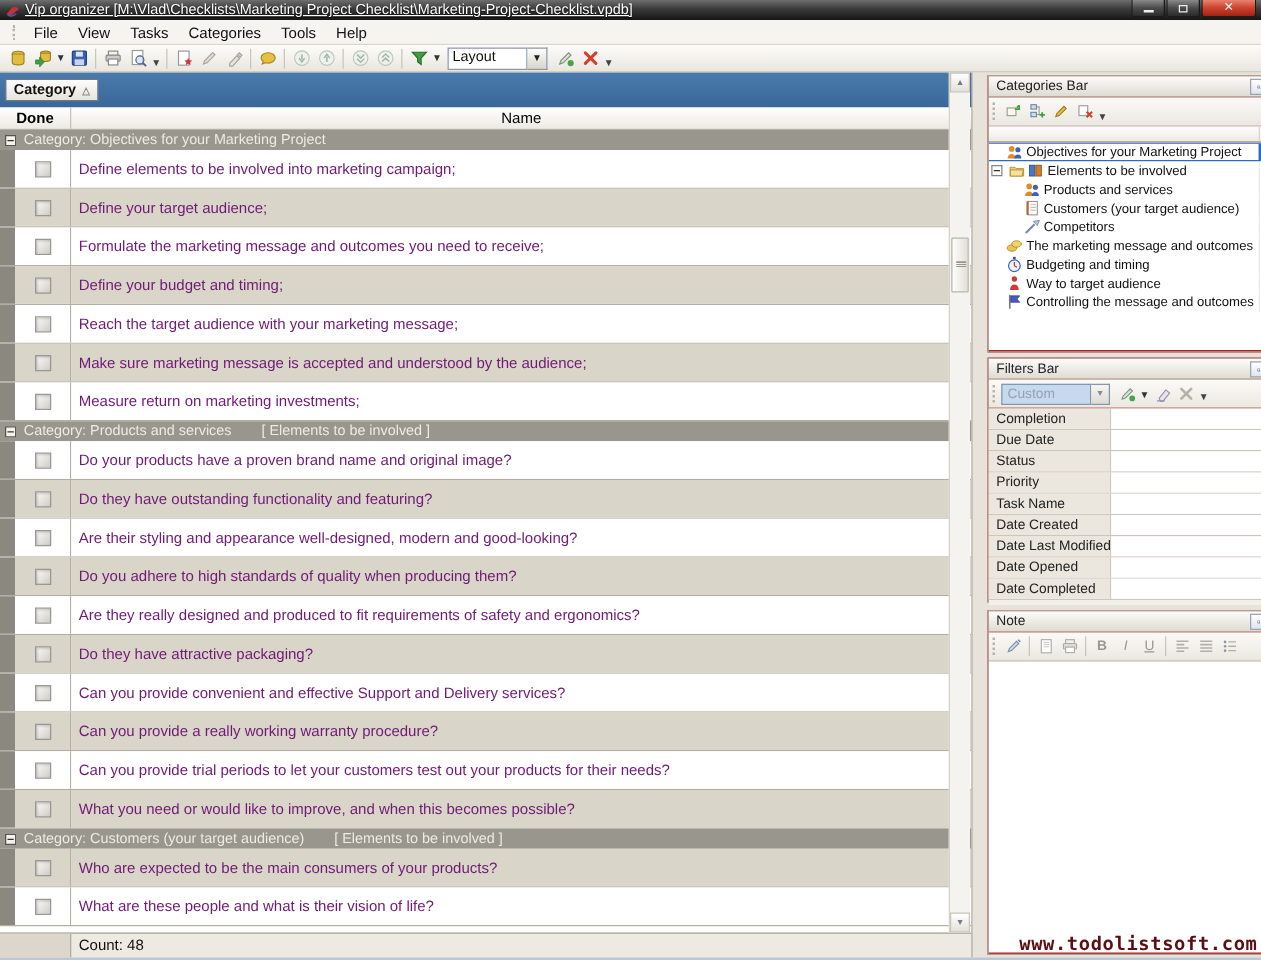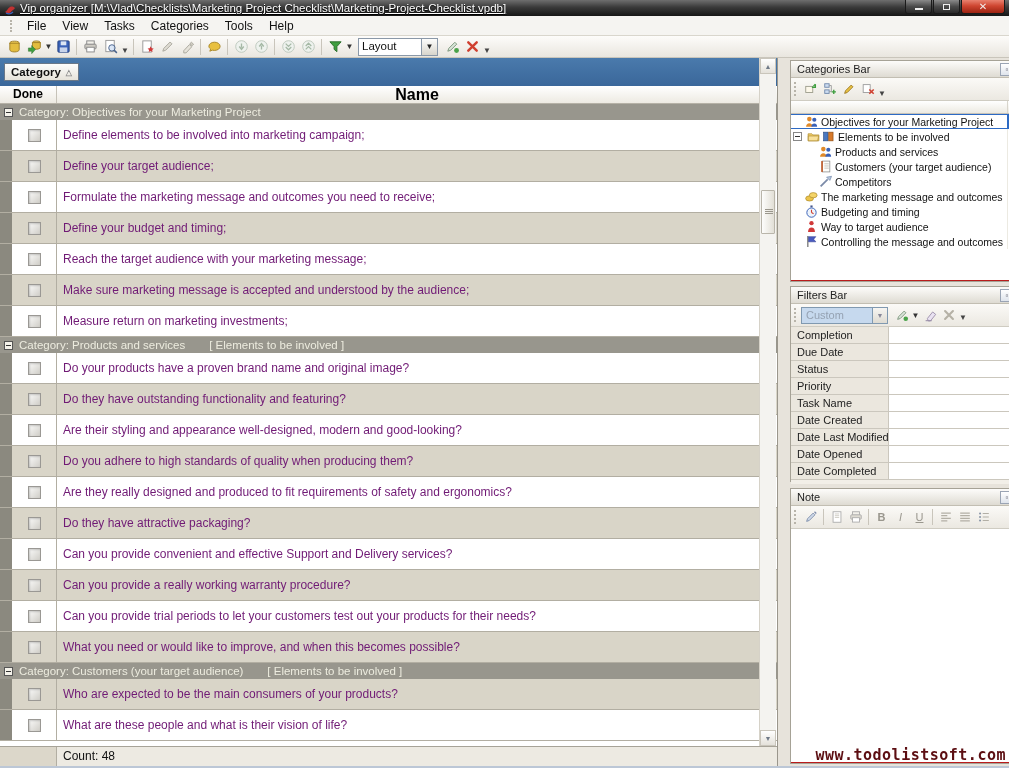--- a/index.html
+++ b/index.html
@@ -41,21 +41,21 @@
 
   
   .listarea { position:absolute; left:0; top:0; width:778px; height:708px; background:#fff; border-right:1px solid #9a968c; }
   .groupband { position:absolute; left:0; top:0; width:100%; height:28px; background:linear-gradient(#4a7aac,#3a679a); }
   .groupbtn { position:absolute; left:4px; top:5px; height:18px; padding:0 6px; background:linear-gradient(#fdfdfc,#e6e3da);
     border:1px solid #6a7888; font-size:11.5px; font-weight:bold; color:#111; display:flex; align-items:center; }
   .groupbtn .tri { font-size:8px; color:#8a8a8a; margin-left:5px; }
   .colheader { position:absolute; left:0; top:28px; width:100%; height:18px; background:linear-gradient(#ffffff,#edeae2);
     border-bottom:1px solid #b5b1a6; display:flex; }
   .colheader .done { width:57px; text-align:center; font-weight:bold; font-size:12px; border-right:1px solid #c6c2b8; line-height:17px; }
-  .colheader .name { flex:1; text-align:center; font-weight:bold; font-size:16px; line-height:17px; }
+  .colheader .name { flex:1; text-align:center; font-weight:normal; font-size:12px; line-height:17px; }
   .rows { position:absolute; left:0; top:46px; width:100%; height:642px; overflow:hidden; background:#fff; }
   .grouprow { height:16px; background:#98968d; color:#edecdf; font-size:11.5px; display:flex; align-items:center; padding-left:4px; }
   .gbox { width:9px; height:9px; background:#f4f2ea; border:1px solid #555; position:relative; margin-right:6px; }
   .gbox::after { content:""; position:absolute; left:1px; top:3px; width:5px; height:1px; background:#333; }
   .gsuffix { margin-left:24px; }
   .itemrow { height:31px; display:flex; border-bottom:1px solid #b2aea2; }
   .itemrow .strip { width:12px; background:#8b897f; }
   .itemrow .cbcell { width:45px; display:flex; align-items:center; justify-content:center; border-right:1px solid #b2aea2; }
   .itemrow .namecell { flex:1; display:flex; align-items:center; padding-left:6px; font-size:12px; color:#701a75; }
   .itemrow.white .cbcell, .itemrow.white .namecell { background:#fff; }

